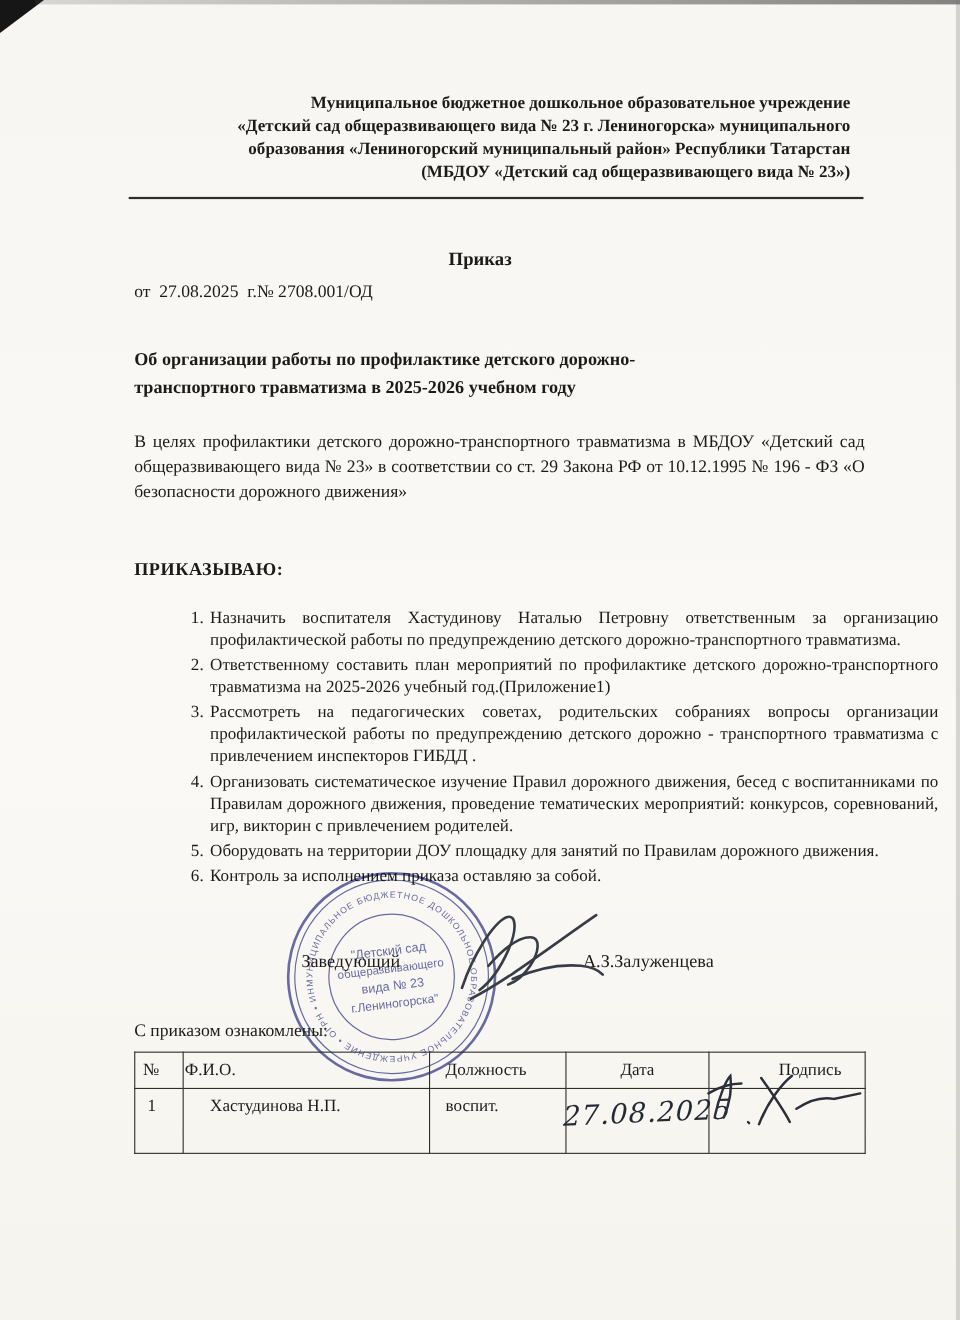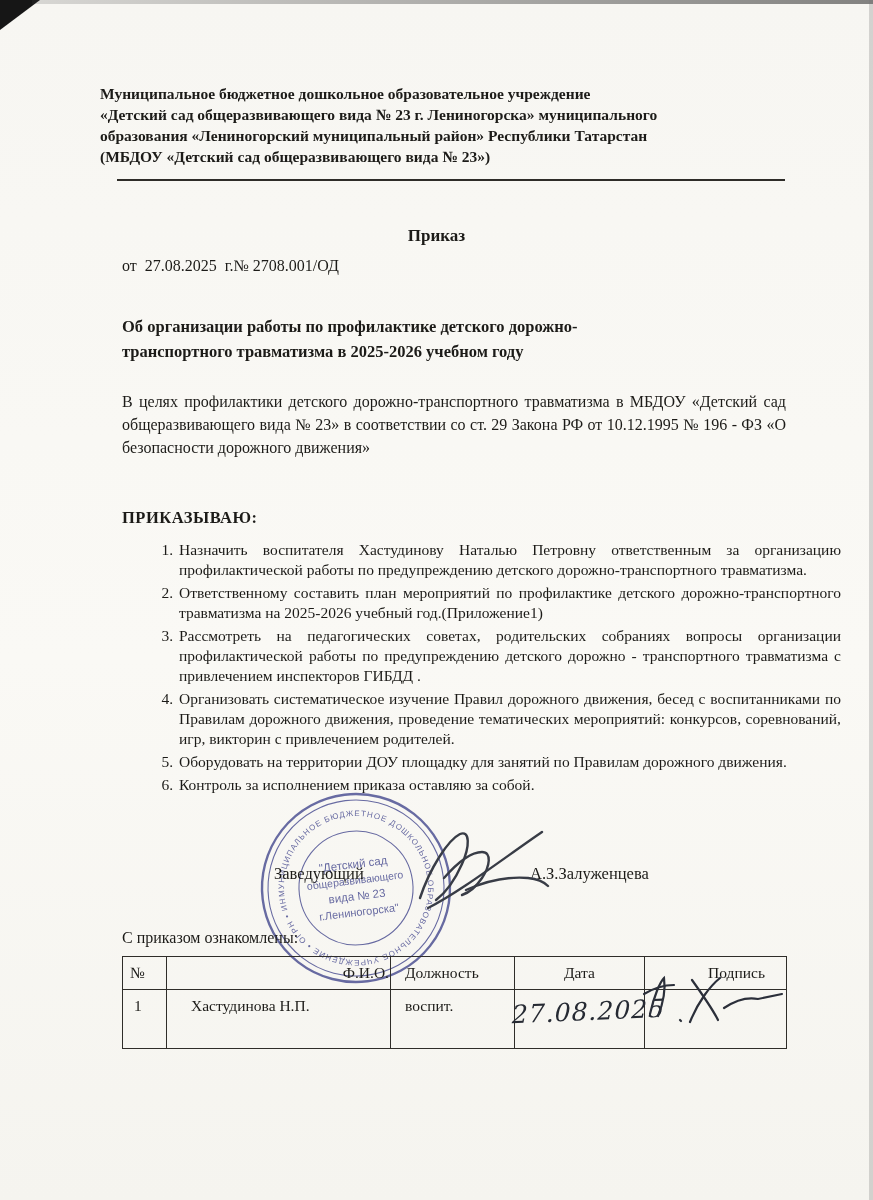--- a/index.html
+++ b/index.html
@@ -11,52 +11,52 @@
     font-family:"Liberation Serif", serif;
     color:#1c1b18;
     overflow:hidden;
   }
   
   .corner-mark { position:absolute; top:0; left:0; width:40px; height:30px; background:#161616; clip-path:polygon(0 0,100% 0,0 100%); }
   .top-streak { position:absolute; top:0; left:32px; width:841px; height:4px;
     background:linear-gradient(to right, rgba(70,70,70,.18), rgba(35,35,35,.55)); }
   .right-shade { position:absolute; top:0; right:0; width:4px; height:100%; background:rgba(120,120,120,.28); }
 
-  .org-header { position:absolute; top:83px; left:100px; width:673px; text-align:left;
+  .org-header { position:absolute; top:83px; left:100px; width:673px; text-align:right;
     font-weight:bold; font-size:15.5px; line-height:21px; }
   .header-rule { position:absolute; top:179px; left:117px; width:668px; border-top:2.5px solid #2e2c28; }
 
   .order-title { position:absolute; top:226px; left:0; width:100%; text-align:center; font-weight:bold; font-size:17px; }
   .order-meta { position:absolute; top:257px; left:122px; width:663px; display:flex; font-size:16px; }
   .pre { white-space:pre; }
 
   .order-subject { position:absolute; top:314px; left:122px; width:560px; font-weight:bold; font-size:16.5px; line-height:25px; }
   .order-preamble { position:absolute; top:390px; left:122px; width:664px; font-size:16px; line-height:23px; text-align:justify; }
   .decree { position:absolute; top:508px; left:122px; font-weight:bold; font-size:16.5px; letter-spacing:.5px; }
 
-  .order-items { position:absolute; top:540px; left:122px; width:664px; margin:0; padding:0 2px 0 55px;
+  .order-items { position:absolute; top:540px; left:122px; width:664px; margin:12px; padding:0 2px 0 55px;
     font-size:15.5px; line-height:20px; text-align:justify; }
   .order-items li { margin-bottom:3px; padding-left:2px; }
 
   .signing { position:absolute; top:864px; left:122px; width:664px; height:26px; font-size:16.5px; }
   .signing-position { position:absolute; left:128px; top:0;margin-left:24px; }
   .signing-name { position:absolute; left:408px; top:0; }
 
   .stamp { position:absolute; left:256px; top:788px; width:200px; height:200px;
     transform:rotate(-7deg); opacity:.85; mix-blend-mode:multiply; }
   .sig-main { position:absolute; left:400px; top:820px; width:160px; height:95px; }
 
   .ack-label { position:absolute; top:929px; left:122px; font-size:16px; }
 
   .ack-table { position:absolute; top:956px; left:122px; width:664px; border-collapse:collapse; font-size:15.5px; table-layout:fixed; }
   .ack-table th, .ack-table td { border:1.6px solid #2f2d29; font-weight:normal; }
   .ack-table th { height:30px; vertical-align:middle; }
   .ack-table td { height:50px; vertical-align:top; padding-top:7px; }
   .th-num  { text-align:left; padding-left:7px; }
-  .th-name { text-align:right; }
+  .th-name { text-align:left; }
   .th-pos  { text-align:left; padding-left:14px; }
   .th-date { text-align:center; }
   .th-sign { text-align:center; padding-left:43px; }
   .td-num  { padding-left:11px; }
   .td-name { padding-left:24px; }
   .td-pos  { padding-left:14px; }
 
   .hand-date { position:absolute; left:512px; top:997px; font-family:"DejaVu Serif", serif; font-style:italic;
     font-size:25px; letter-spacing:1px; color:#262a33; transform:rotate(-2.5deg) skewX(-4deg); white-space:nowrap; }
   .sig-table { position:absolute; left:638px; top:952px; width:150px; height:90px; }

